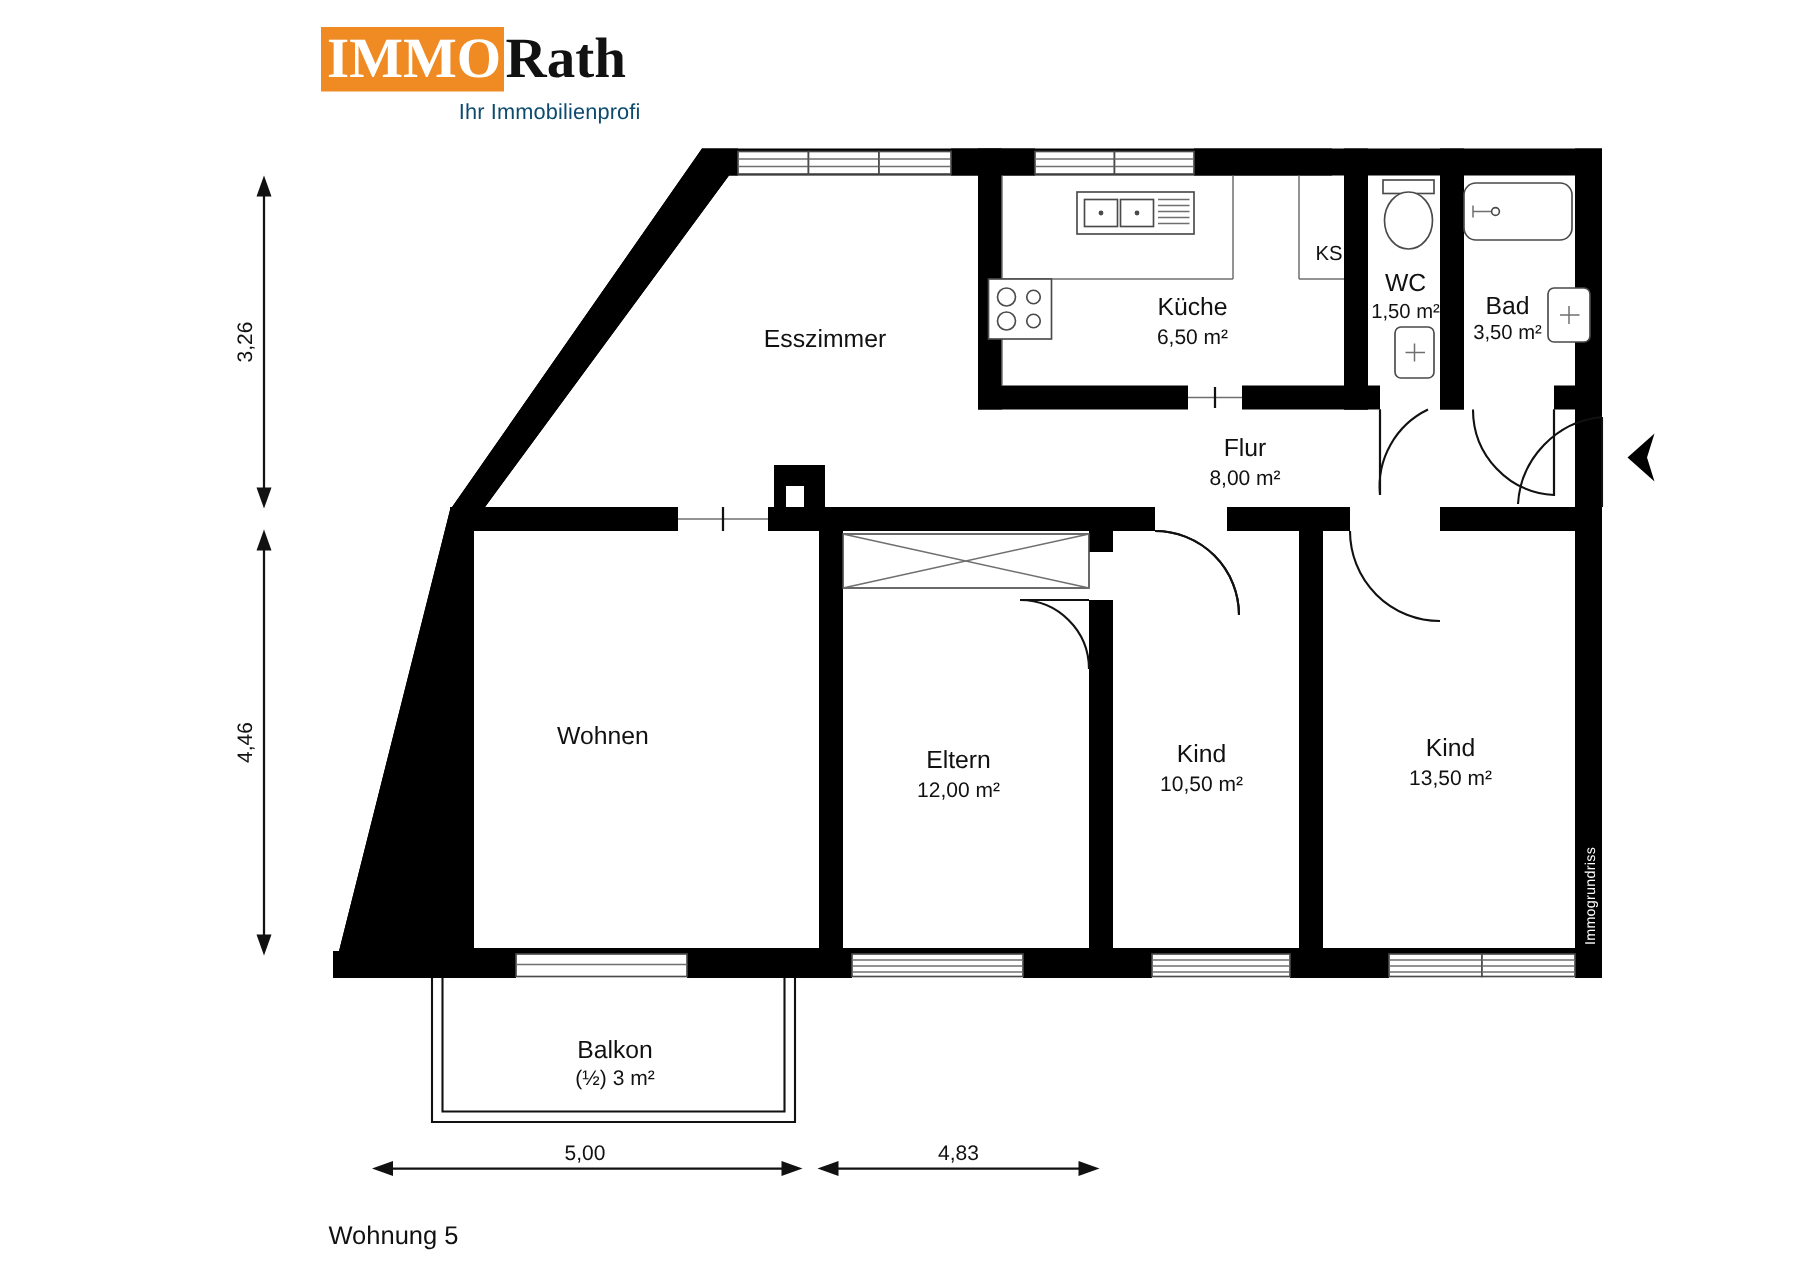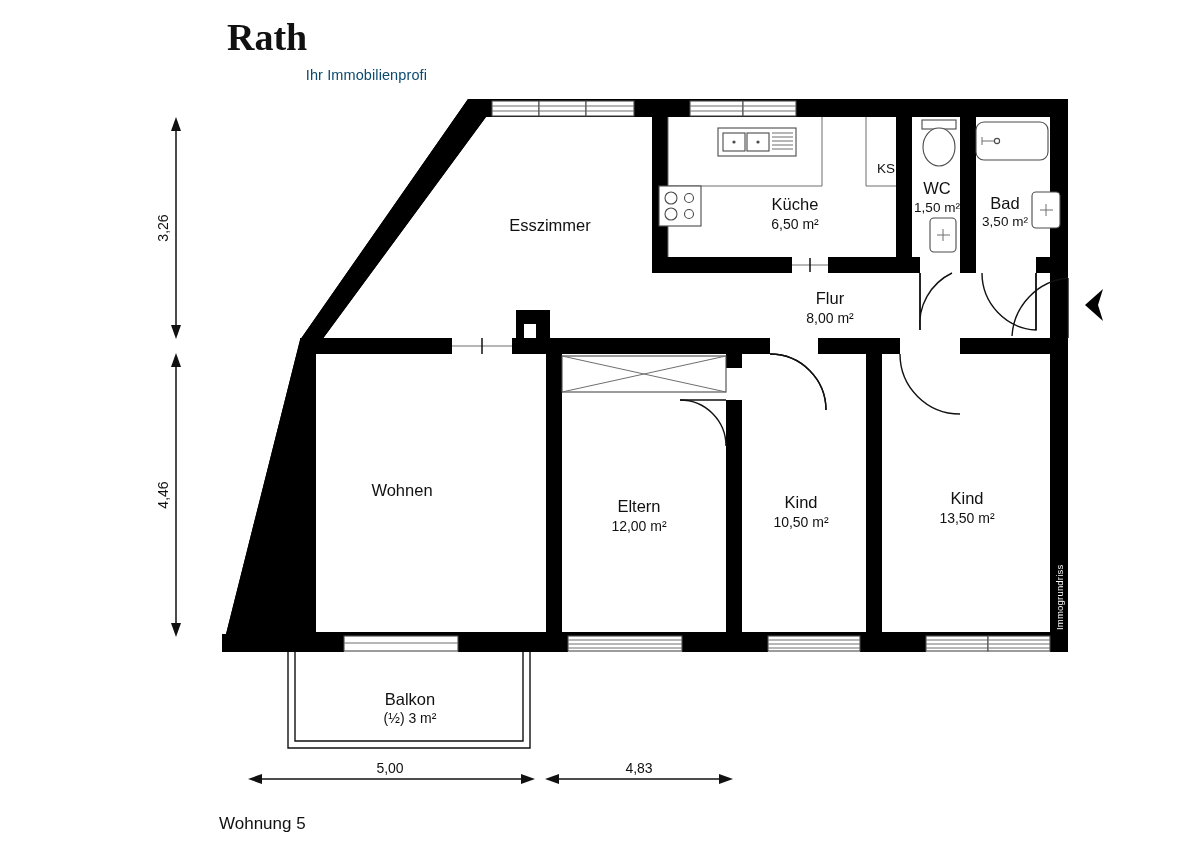--- a/index.html
+++ b/index.html
@@ -38,21 +38,21 @@
     font-weight: bold;
     font-size: 38px;
     letter-spacing: 0px;
     padding: 2px 2px 3px 4px;
   }
   #logo-rath {
     color: #111111;
     font-family: "Liberation Serif", serif;
     font-weight: bold;
     font-size: 38px;
-    padding-left: 13px;
+    padding-left: 1px;
   }
   #logo-tagline {
     margin-top: 7px;
     text-align: right;
     width: 213px;
     font-family: "Liberation Sans", sans-serif;
     font-size: 14.5px;
     color: #0c4a6e;
     letter-spacing: 0.1px;
   }
@@ -87,20 +87,21 @@
   .rl-small  { font-size: 13.5px; }
   .dimtext   { font-family: "Liberation Sans", sans-serif; font-size: 14px; fill: #111111; text-anchor: middle; }
   .wmtext    { font-family: "Liberation Sans", sans-serif; font-size: 9.5px; fill: #ffffff; letter-spacing: 0.2px; }
   .balkline  { stroke: #111111; stroke-width: 1.4; fill: none; }
 </style>
 </head>
 <body>
 
 <div id="logo-block">
   <div id="logo-wordmark">
+    <span id="logo-immo">IMMO</span>
     <span id="logo-rath">Rath</span>
   </div>
   <div id="logo-tagline">Ihr Immobilienprofi</div>
 </div>
 
 <div id="plan-caption">Wohnung 5</div>
 
 <svg id="floorplan-svg" viewBox="0 0 1200 848">
 
   <g>

